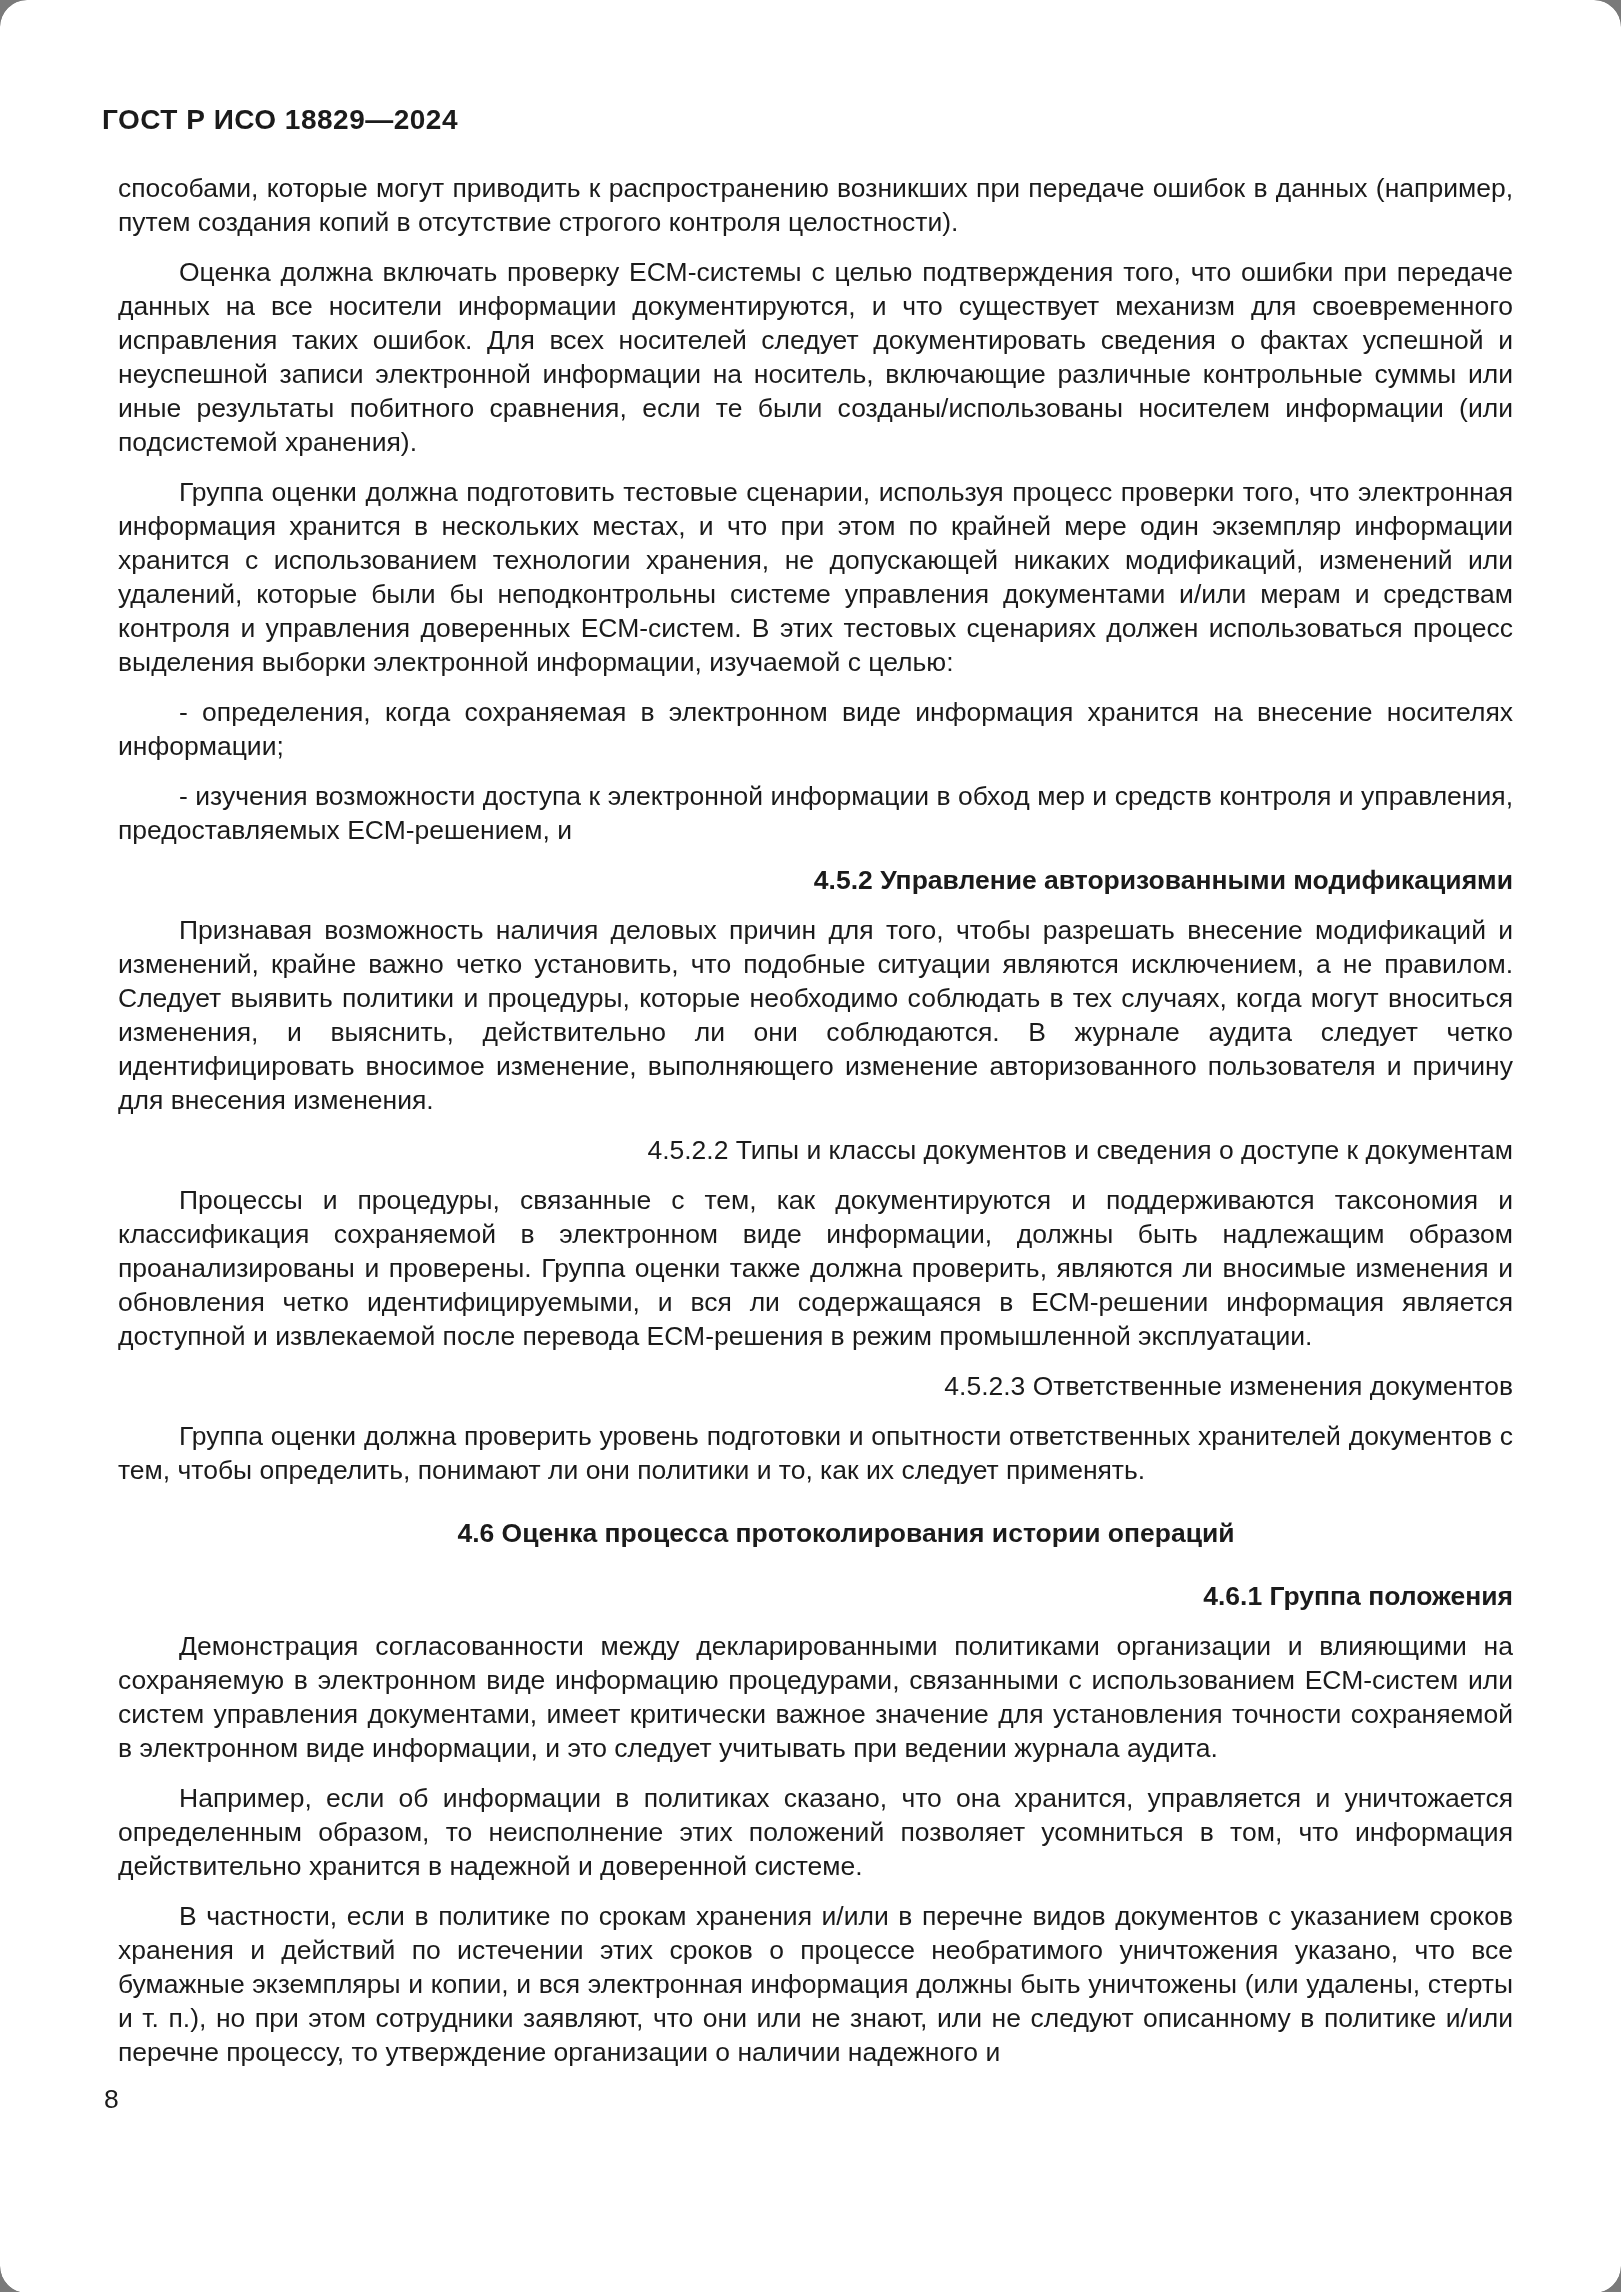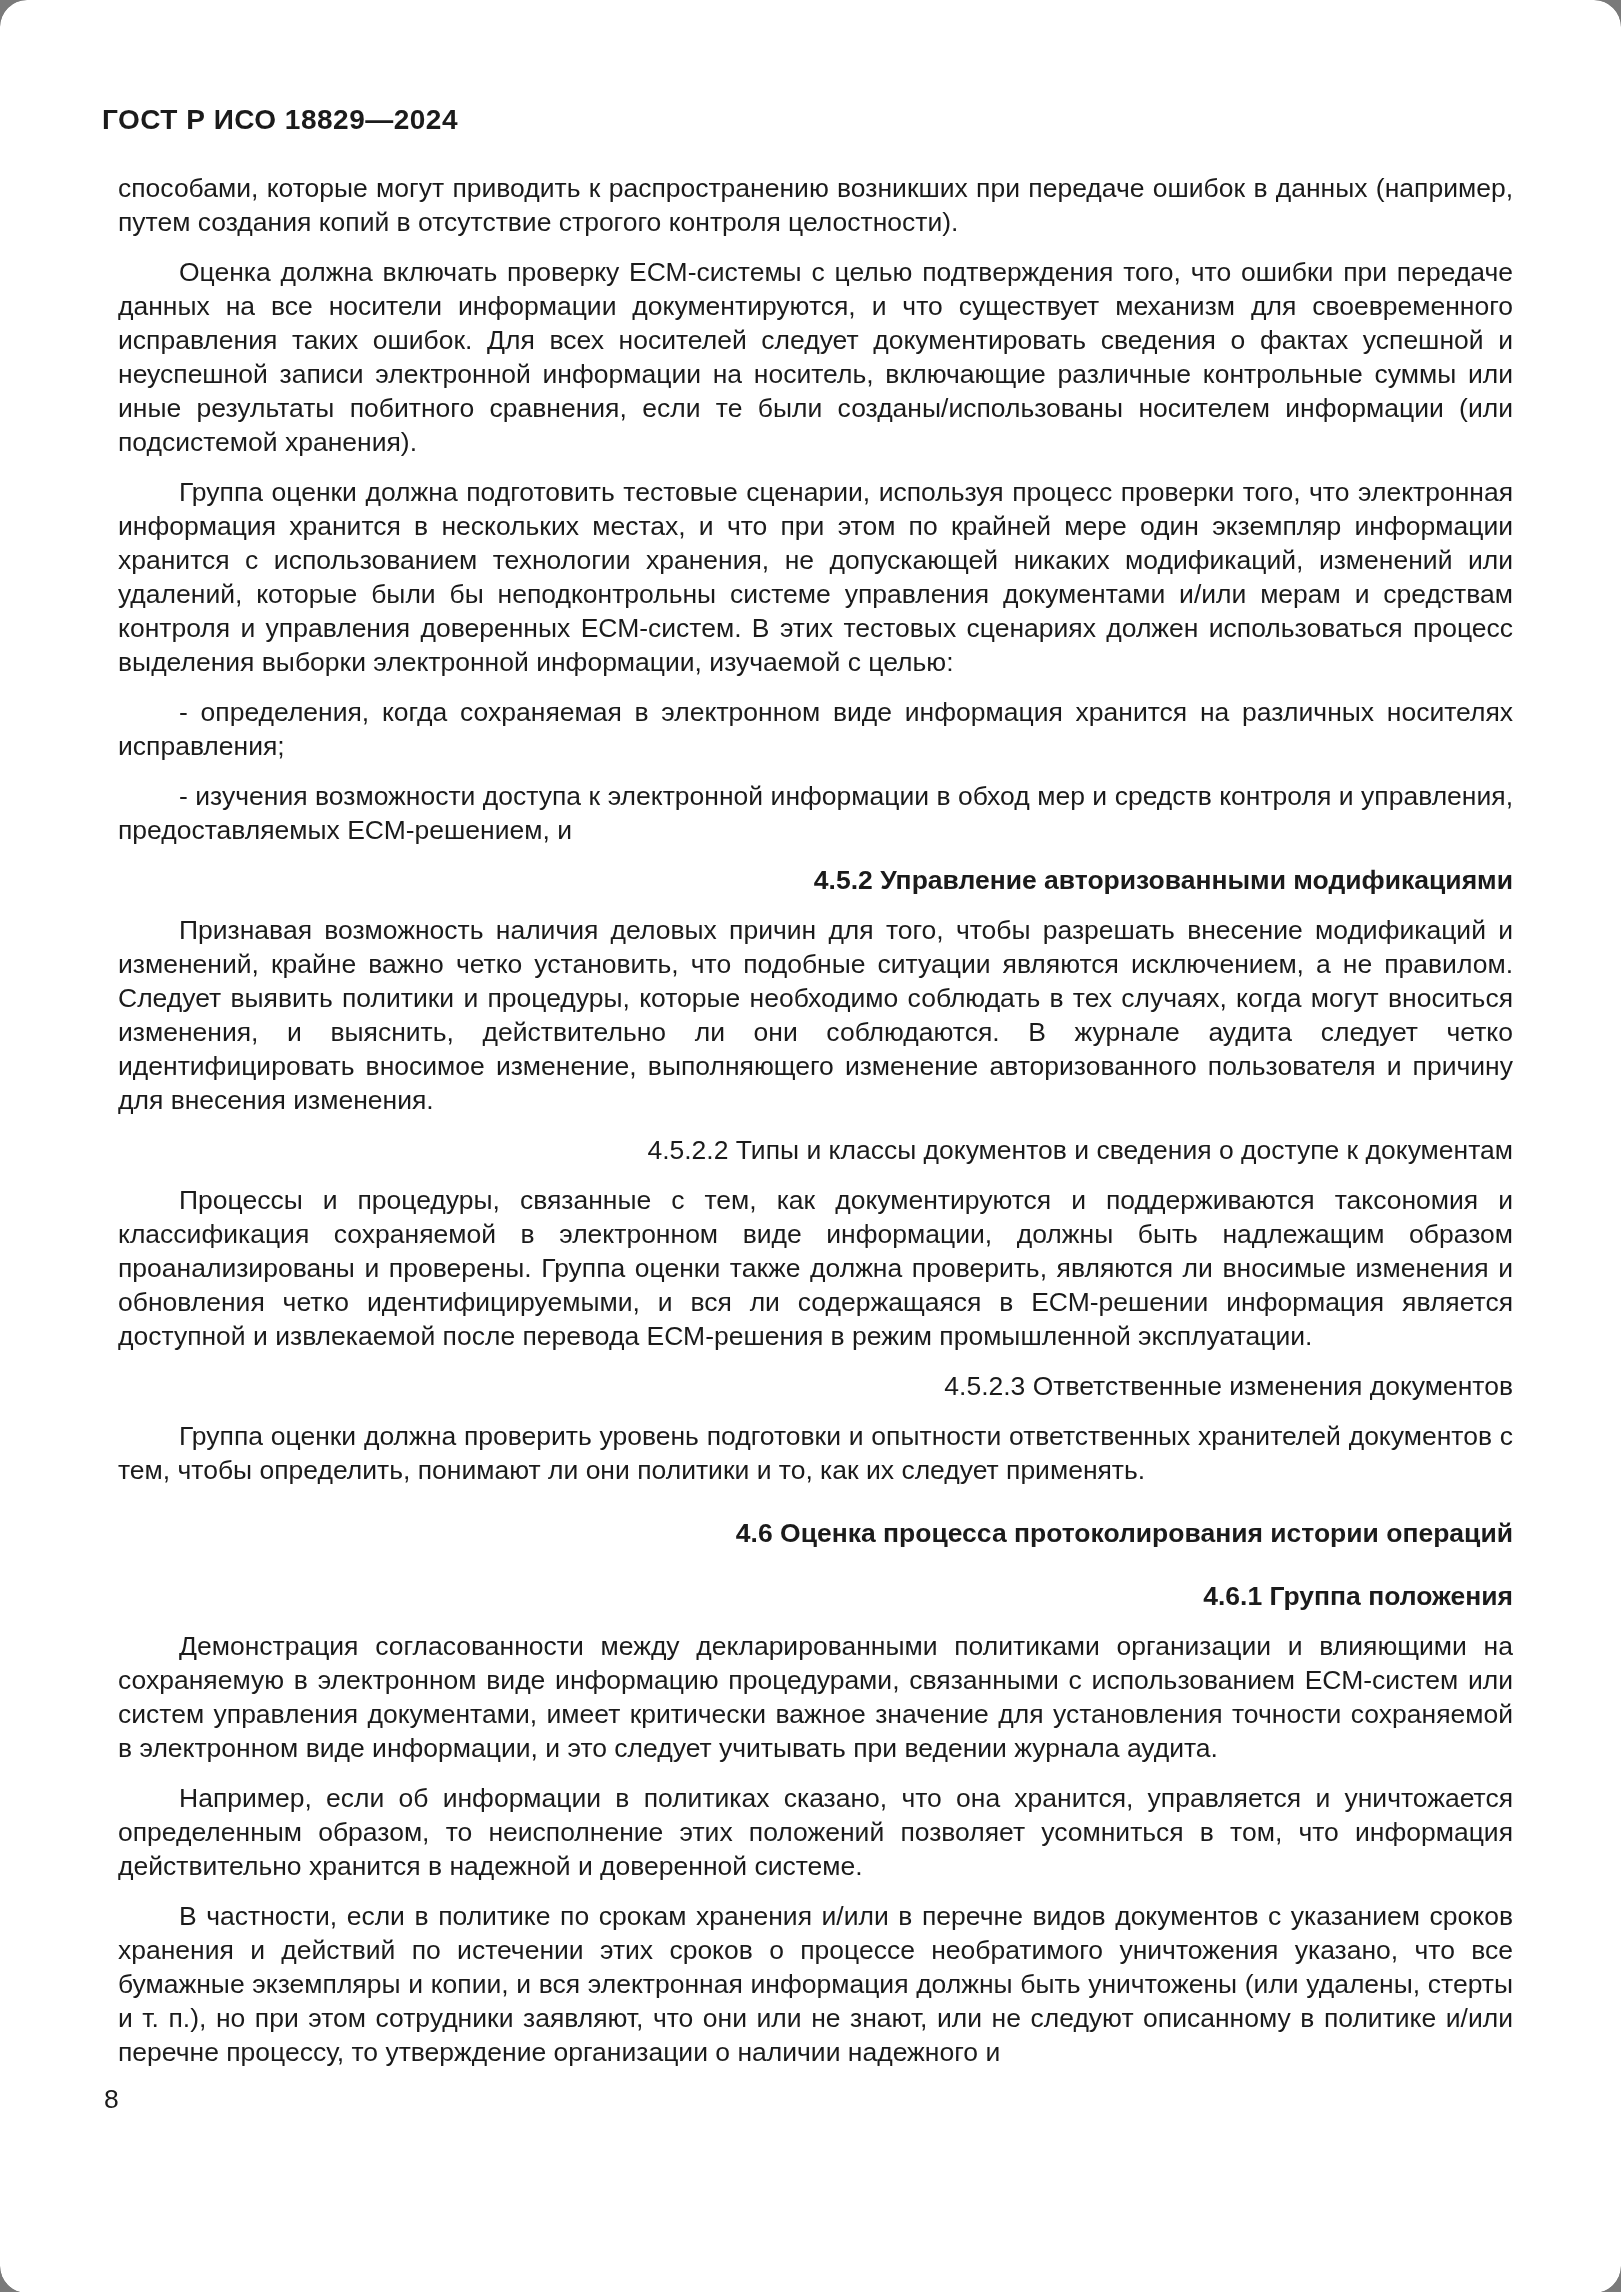--- a/index.html
+++ b/index.html
@@ -47,21 +47,21 @@
     text-indent: 0;
   }
 
   .bold {
     font-weight: bold;
   }
 
   .sec-main {
     margin-top: 29px;
     margin-bottom: 29px;
-    text-align: right;
+    text-align: center;
   }
 
   .sec-sub {
     margin-bottom: 7.8px;
     text-align: right;
   }
 
   .page-number {
     position: absolute;
     left: 104px;
@@ -73,21 +73,21 @@
 <body>
 
 <div class="page">
 
   <div class="doc-header">ГОСТ Р ИСО 18829—2024</div>
 
   <div class="doc-body">
     <p class="para no-indent">способами, которые могут приводить к распространению возникших при передаче ошибок в данных (например, путем создания копий в отсутствие строгого контроля целостности).</p>
     <p class="para">Оценка должна включать проверку ЕСМ-системы с целью подтверждения того, что ошибки при передаче данных на все носители информации документируются, и что существует механизм для своевременного исправления таких ошибок. Для всех носителей следует документировать сведения о фактах успешной и неуспешной записи электронной информации на носитель, включающие различные контрольные суммы или иные результаты побитного сравнения, если те были созданы/использованы носителем информации (или подсистемой хранения).</p>
     <p class="para">Группа оценки должна подготовить тестовые сценарии, используя процесс проверки того, что электронная информация хранится в нескольких местах, и что при этом по крайней мере один экземпляр информации хранится с использованием технологии хранения, не допускающей никаких модификаций, изменений или удалений, которые были бы неподконтрольны системе управления документами и/или мерам и средствам контроля и управления доверенных ЕСМ-систем. В этих тестовых сценариях должен использоваться процесс выделения выборки электронной информации, изучаемой с целью:</p>
-    <p class="para">- определения, когда сохраняемая в электронном виде информация хранится на различных носителях исправления;</p>
+    <p class="para">- определения, когда сохраняемая в электронном виде информация хранится на внесение носителях информации;</p>
     <p class="para">- изучения возможности доступа к электронной информации в обход мер и средств контроля и управления, предоставляемых ЕСМ-решением, и</p>
     <p class="para bold sec-sub">4.5.2 Управление авторизованными модификациями</p>
     <p class="para">Признавая возможность наличия деловых причин для того, чтобы разрешать внесение модификаций и изменений, крайне важно четко установить, что подобные ситуации являются исключением, а не правилом. Следует выявить политики и процедуры, которые необходимо соблюдать в тех случаях, когда могут вноситься изменения, и выяснить, действительно ли они соблюдаются. В журнале аудита следует четко идентифицировать вносимое изменение, выполняющего изменение авторизованного пользователя и причину для внесения изменения.</p>
     <p class="para sec-sub">4.5.2.2 Типы и классы документов и сведения о доступе к документам</p>
     <p class="para">Процессы и процедуры, связанные с тем, как документируются и поддерживаются таксономия и классификация сохраняемой в электронном виде информации, должны быть надлежащим образом проанализированы и проверены. Группа оценки также должна проверить, являются ли вносимые изменения и обновления четко идентифицируемыми, и вся ли содержащаяся в ЕСМ-решении информация является доступной и извлекаемой после перевода ЕСМ-решения в режим промышленной эксплуатации.</p>
     <p class="para sec-sub">4.5.2.3 Ответственные изменения документов</p>
     <p class="para">Группа оценки должна проверить уровень подготовки и опытности ответственных хранителей документов с тем, чтобы определить, понимают ли они политики и то, как их следует применять.</p>
     <p class="para bold sec-main">4.6 Оценка процесса протоколирования истории операций</p>
     <p class="para bold sec-sub">4.6.1 Группа положения</p>
     <p class="para">Демонстрация согласованности между декларированными политиками организации и влияющими на сохраняемую в электронном виде информацию процедурами, связанными с использованием ЕСМ-систем или систем управления документами, имеет критически важное значение для установления точности сохраняемой в электронном виде информации, и это следует учитывать при ведении журнала аудита.</p>

